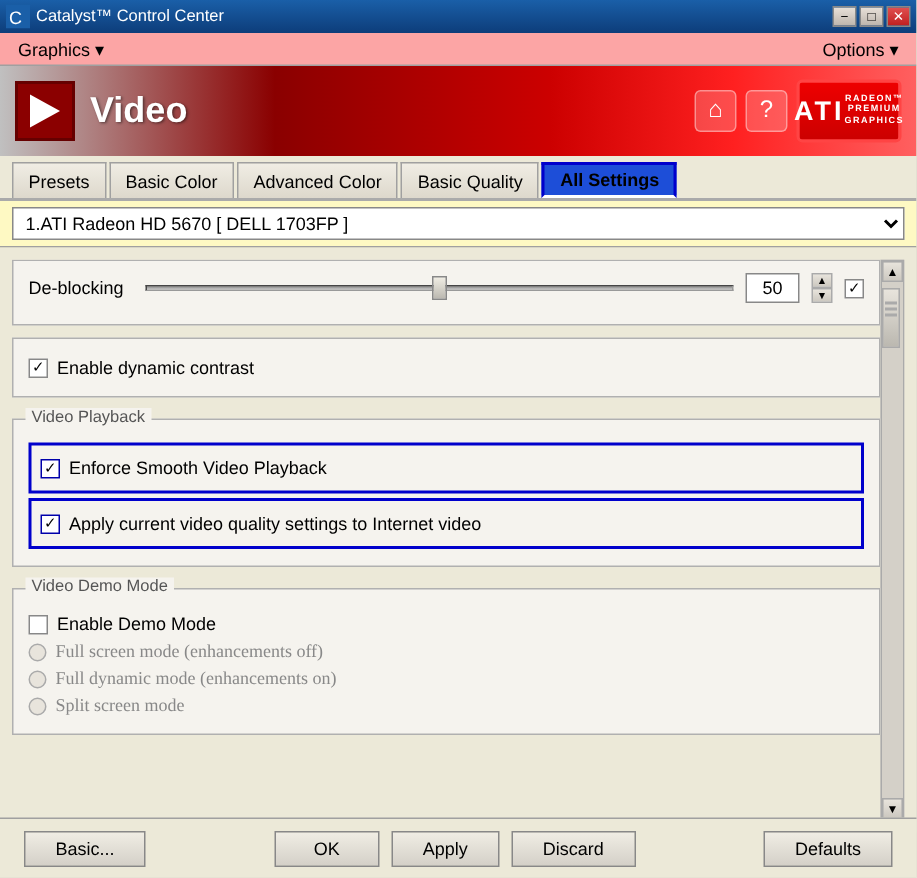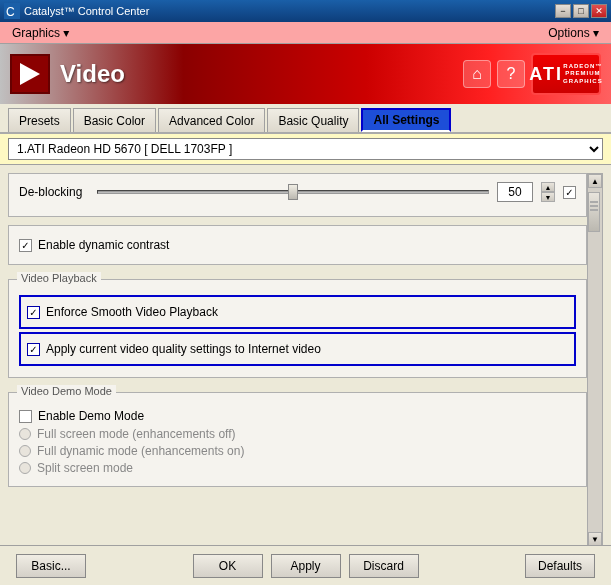--- a/index.html
+++ b/index.html
@@ -354,20 +354,21 @@
       color: #555;
     }
 
     
     .radio-row {
       display: flex;
       align-items: center;
       gap: 6px;
       margin: 3px 0;
       color: #888;
+      font-family: Liberation Serif, serif;
     }
     .radio-btn {
       width: 12px;
       height: 12px;
       border: 1px solid #aaa;
       border-radius: 50%;
       background: #e8e4dc;
     }
 
     
@@ -383,21 +384,21 @@
       bottom: 0;
       left: 0;
       right: 0;
     }
     .bottom-btn {
       min-width: 70px;
       height: 24px;
       background: linear-gradient(to bottom, #f0ede4, #d4d0c8);
       border: 1px solid #888;
       font-size: 12px;
-      padding: 0 8px;
+      padding: 0 20px;
       cursor: pointer;
       display: flex;
       align-items: center;
       justify-content: center;
     }
 
     
     .partial-section {
       border: 1px solid #b0b0b0;
       padding: 8px 10px;

